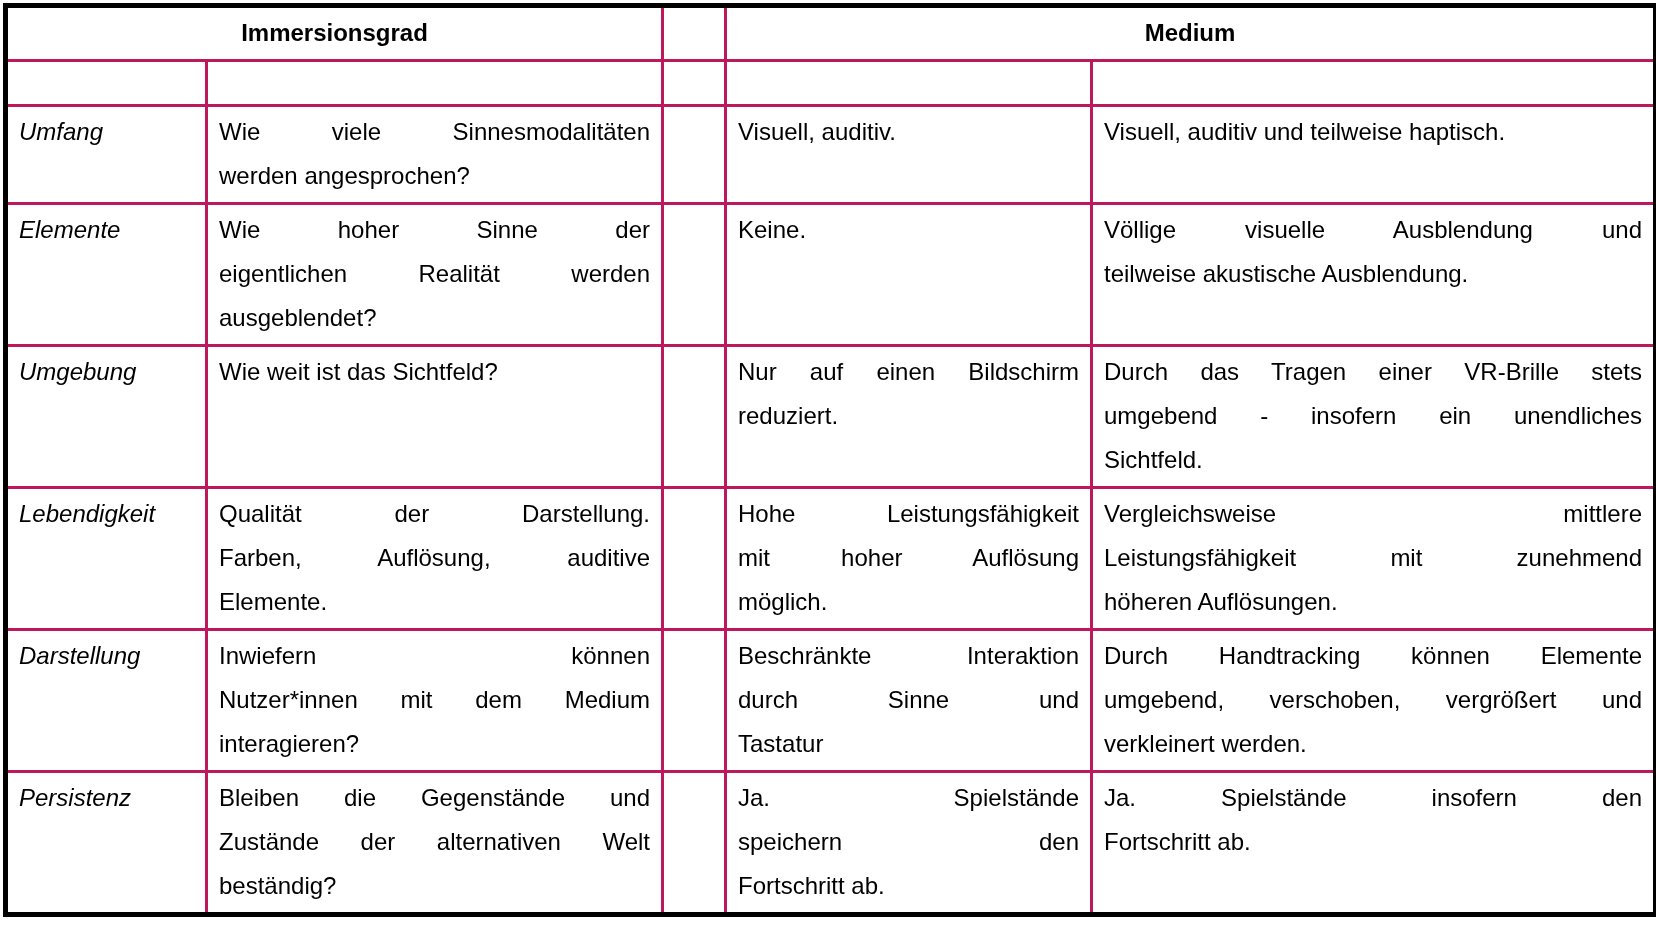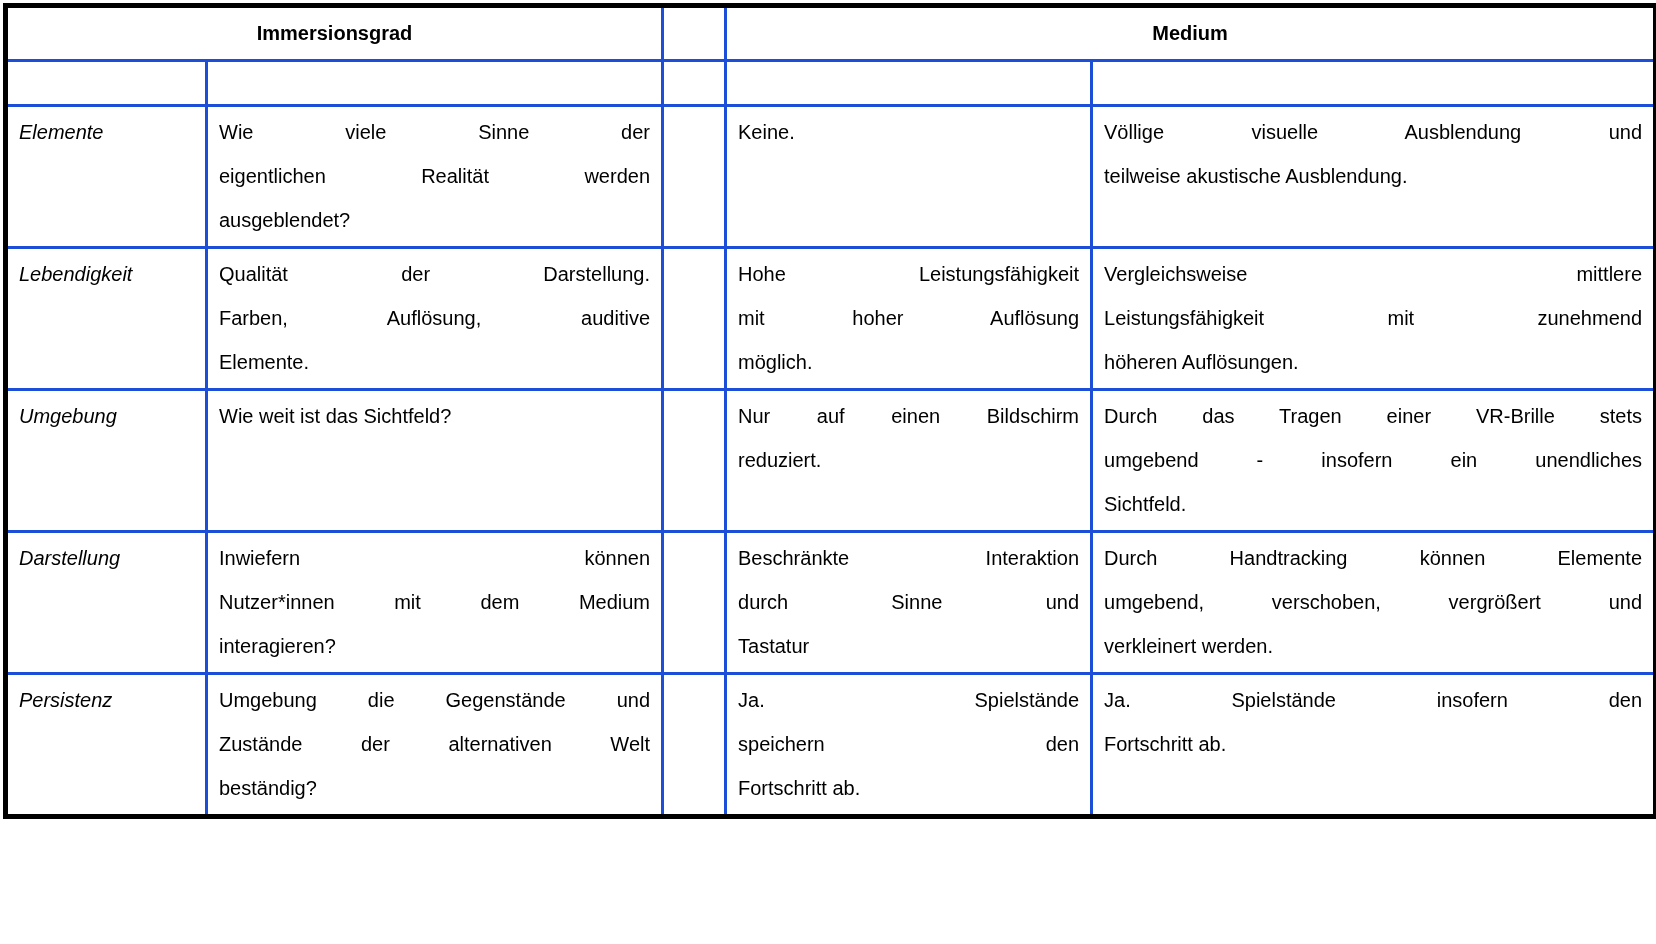--- a/index.html
+++ b/index.html
@@ -16,24 +16,24 @@
     font-family: "Liberation Sans", "DejaVu Sans", sans-serif;
     color: #000000;
   }
   table.doc-table {
     border-collapse: collapse;
     table-layout: fixed;
     width: 1650px;
     border: 5px solid #000000;
   }
   table.doc-table td {
-    border: 3px solid #1d4ed8;
+    border: 3px solid #be185d;
     vertical-align: top;
     padding: 3px 11px 4px 11px;
-    font-size: 20px;
+    font-size: 24px;
     line-height: 44px;
     overflow: hidden;
   }
   td.hdr {
     font-weight: bold;
   }
   td.center {
     text-align: center;
   }
   td.crit {
@@ -70,72 +70,86 @@
 
 
     <tr style="height:45px">
       <td></td>
       <td></td>
       <td></td>
       <td></td>
       <td></td>
     </tr>
 
+    <tr style="height:94px">
+      <td class="crit">Umfang</td>
+      <td>
+            <div class="tline j">Wie viele Sinnesmodalitäten</div>
+            <div class="tline">werden angesprochen?</div>
+          </td>
+      <td></td>
+      <td>
+            <div class="tline">Visuell, auditiv.</div>
+          </td>
+      <td>
+            <div class="tline">Visuell, auditiv und teilweise haptisch.</div>
+          </td>
+    </tr>
 
     <tr style="height:136px">
       <td class="crit">Elemente</td>
       <td>
-            <div class="tline j">Wie viele Sinne der</div>
+            <div class="tline j">Wie hoher Sinne der</div>
             <div class="tline j">eigentlichen Realität werden</div>
             <div class="tline">ausgeblendet?</div>
           </td>
       <td></td>
       <td>
             <div class="tline">Keine.</div>
           </td>
       <td>
             <div class="tline j">Völlige visuelle Ausblendung und</div>
             <div class="tline">teilweise akustische Ausblendung.</div>
+          </td>
+    </tr>
+
+    <tr style="height:138px">
+      <td class="crit">Umgebung</td>
+      <td>
+            <div class="tline">Wie weit ist das Sichtfeld?</div>
+          </td>
+      <td></td>
+      <td>
+            <div class="tline j">Nur auf einen Bildschirm</div>
+            <div class="tline">reduziert.</div>
+          </td>
+      <td>
+            <div class="tline j">Durch das Tragen einer VR-Brille stets</div>
+            <div class="tline j">umgebend - insofern ein unendliches</div>
+            <div class="tline">Sichtfeld.</div>
           </td>
     </tr>
 
     <tr style="height:138px">
       <td class="crit">Lebendigkeit</td>
       <td>
             <div class="tline j">Qualität der Darstellung.</div>
             <div class="tline j">Farben, Auflösung, auditive</div>
             <div class="tline">Elemente.</div>
           </td>
       <td></td>
       <td>
             <div class="tline j">Hohe Leistungsfähigkeit</div>
             <div class="tline j">mit hoher Auflösung</div>
             <div class="tline">möglich.</div>
           </td>
       <td>
             <div class="tline j">Vergleichsweise mittlere</div>
             <div class="tline j">Leistungsfähigkeit mit zunehmend</div>
             <div class="tline">höheren Auflösungen.</div>
-          </td>
-    </tr>
-
-    <tr style="height:138px">
-      <td class="crit">Umgebung</td>
-      <td>
-            <div class="tline">Wie weit ist das Sichtfeld?</div>
-          </td>
-      <td></td>
-      <td>
-            <div class="tline j">Nur auf einen Bildschirm</div>
-            <div class="tline">reduziert.</div>
-          </td>
-      <td>
-            <div class="tline j">Durch das Tragen einer VR-Brille stets</div>
-            <div class="tline j">umgebend - insofern ein unendliches</div>
-            <div class="tline">Sichtfeld.</div>
           </td>
     </tr>
 
     <tr style="height:138px">
       <td class="crit">Darstellung</td>
       <td>
             <div class="tline j">Inwiefern können</div>
             <div class="tline j">Nutzer*innen mit dem Medium</div>
             <div class="tline">interagieren?</div>
           </td>
@@ -148,21 +162,21 @@
       <td>
             <div class="tline j">Durch Handtracking können Elemente</div>
             <div class="tline j">umgebend, verschoben, vergrößert und</div>
             <div class="tline">verkleinert werden.</div>
           </td>
     </tr>
 
     <tr style="height:136px">
       <td class="crit">Persistenz</td>
       <td>
-            <div class="tline j">Umgebung die Gegenstände und</div>
+            <div class="tline j">Bleiben die Gegenstände und</div>
             <div class="tline j">Zustände der alternativen Welt</div>
             <div class="tline">beständig?</div>
           </td>
       <td></td>
       <td>
             <div class="tline j">Ja. Spielstände</div>
             <div class="tline j">speichern den</div>
             <div class="tline">Fortschritt ab.</div>
           </td>
       <td>

